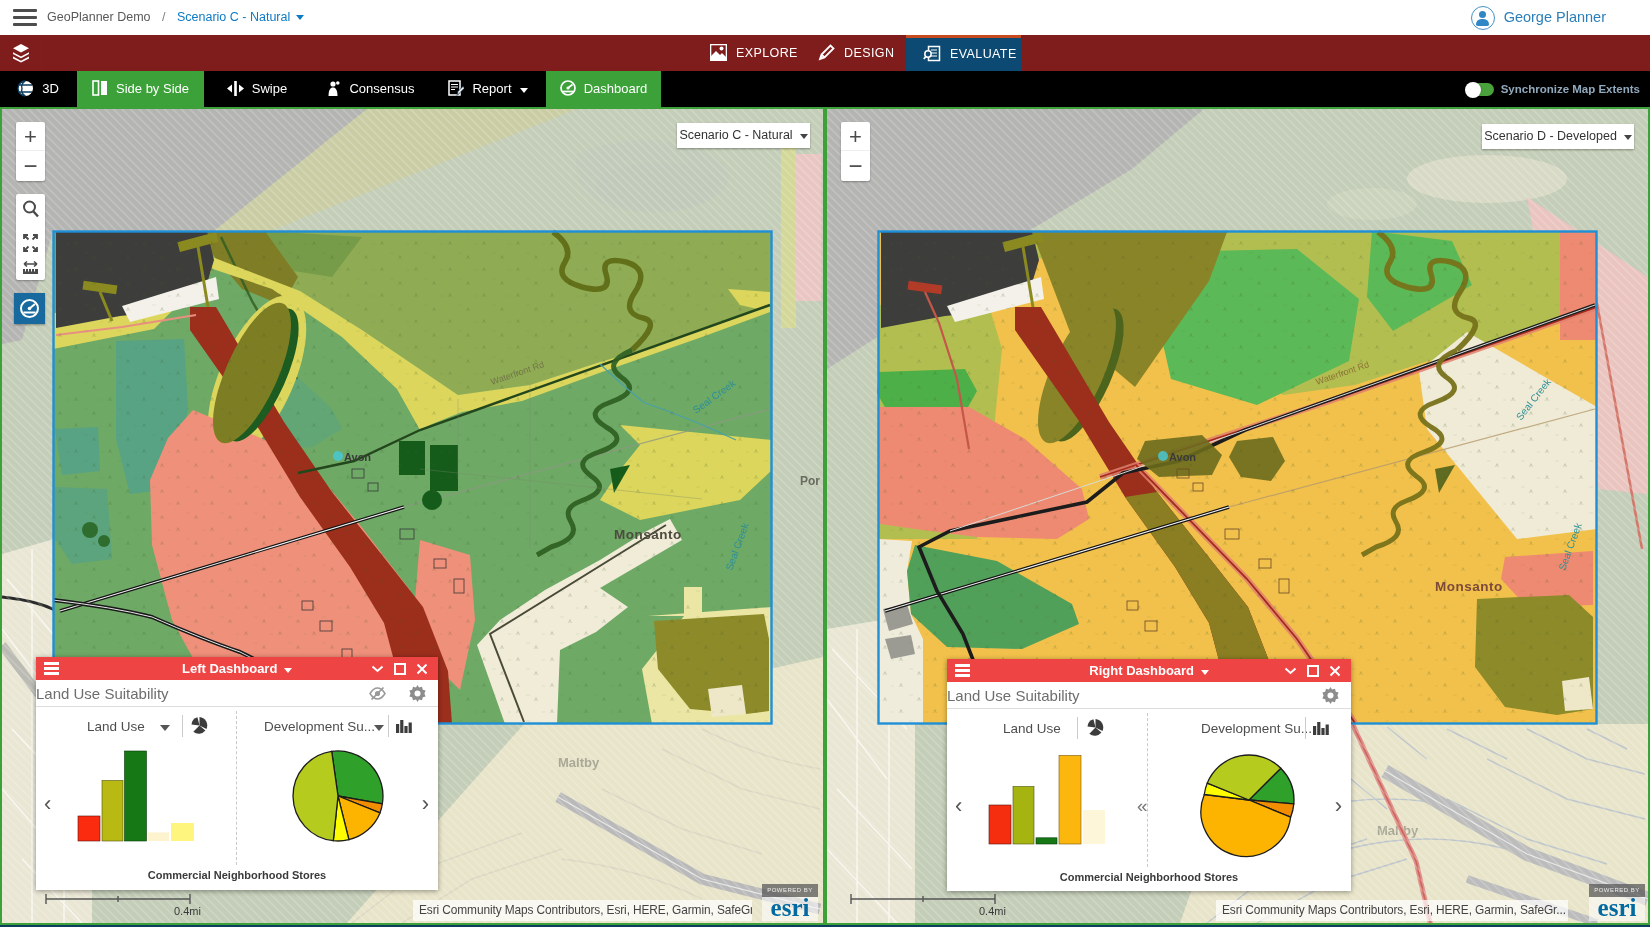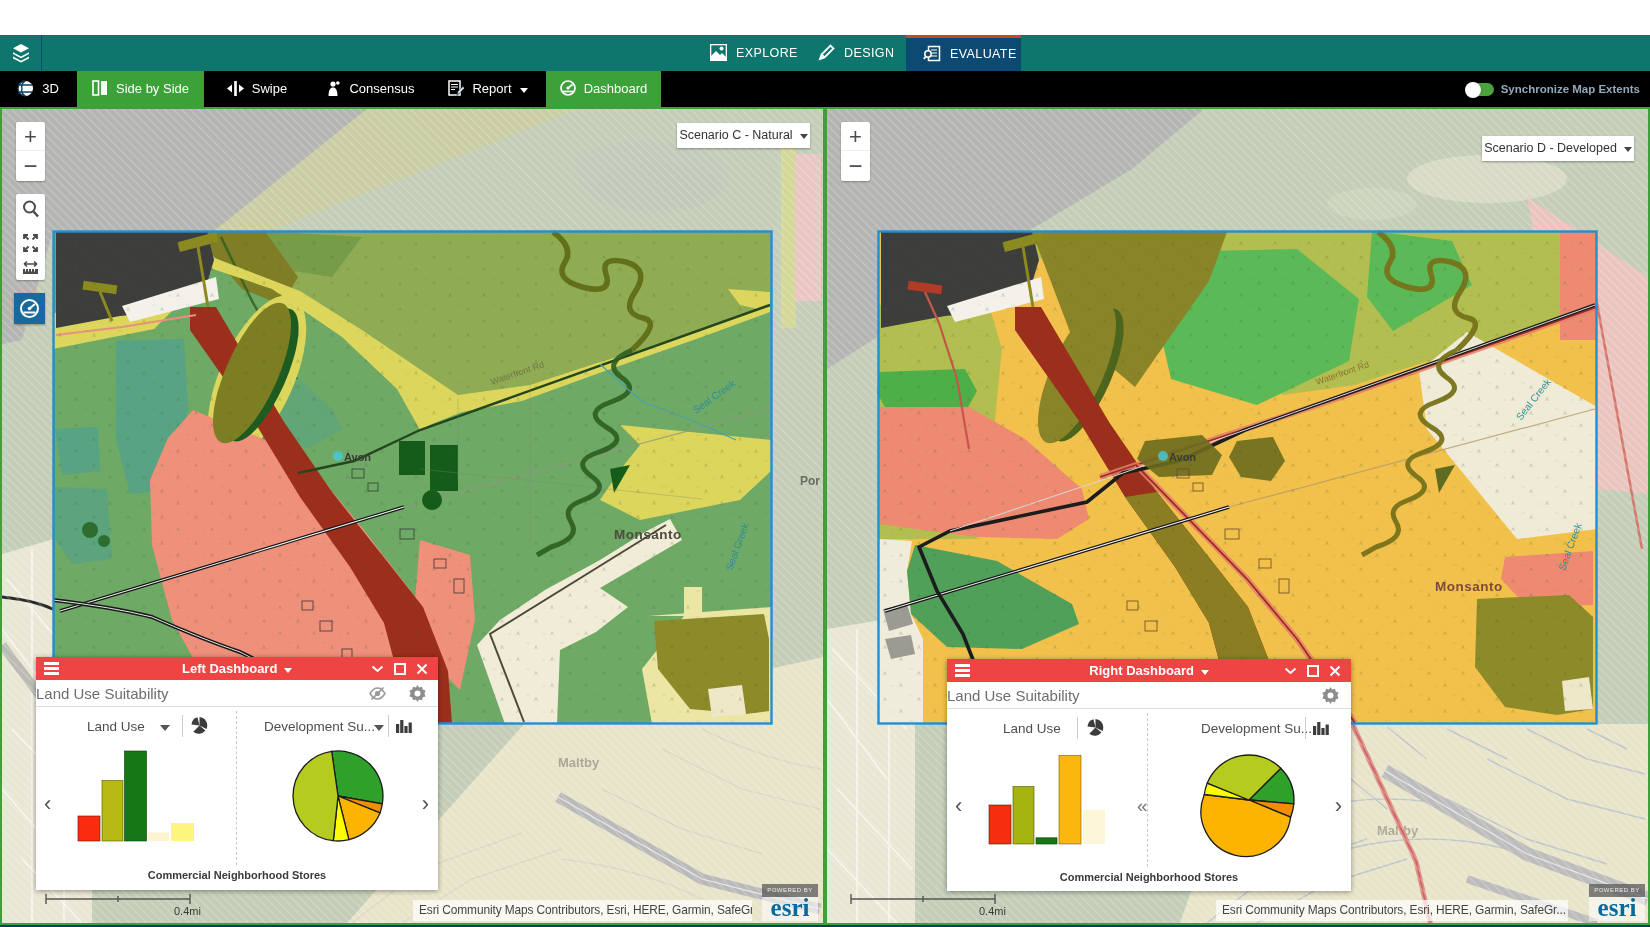--- a/index.html
+++ b/index.html
@@ -11,21 +11,21 @@
   .burger div { height:3px; background:#4d4d4d; margin-bottom:4px; border-radius:1px; }
   #crumb { position:absolute; left:47px; top:10px; font-size:12.5px; color:#595959; }
   #crumb .sep { margin:0 8px; color:#808080; }
   #crumb .scen { color:#0d7ac4; }
   .caret { display:inline-block; width:0; height:0; border-left:4.5px solid transparent; border-right:4.5px solid transparent; border-top:5.5px solid #0d7ac4; vertical-align:middle; margin-left:6px; }
   #user { position:absolute; right:44px; top:5px; font-size:14.5px; color:#2c7fb8; line-height:25px; }
   #avatar { display:inline-block; width:24px; height:24px; border:1.6px solid #4292c6; border-radius:50%; vertical-align:middle; margin-right:9px; position:relative; }
   #avatar .head { position:absolute; left:7px; top:3.5px; width:7px; height:7px; border-radius:50%; background:#2f88c5; }
   #avatar .bod { position:absolute; left:4px; top:11.5px; width:13px; height:7px; border-radius:6px 6px 2px 2px; background:#2f88c5; }
   
-  #nav { position:absolute; left:0; top:35px; width:1650px; height:36px; background:#0f766e; }
+  #nav { position:absolute; left:0; top:35px; width:1650px; height:36px; background:#7f1d1d; }
   #layersbtn { position:absolute; left:0; top:0; width:42px; height:36px; border-right:1px solid #0a4a77; }
   .tab { position:absolute; top:0; height:36px; color:#fff; font-size:12.5px; letter-spacing:.4px; line-height:36px; }
   .tab svg { vertical-align:middle; margin-right:9px; margin-top:-3px; }
   #tab-eval { background:#0c4a73; border-top:3px solid #c64a1e; line-height:33px; }
   
   #toolbar { position:absolute; left:0; top:71px; width:1650px; height:36px; background:#000000; }
   .tbtn { position:absolute; top:0; height:36px; color:#fff; font-size:13px; line-height:36px; text-align:center; }
   .tbtn.green { background:#3ba138; }
   .tbtn svg { vertical-align:middle; margin-right:8px; margin-top:-3px; }
   #sync { position:absolute; right:10px; top:0; height:36px; line-height:36px; font-size:11.5px; font-weight:bold; color:#91a9bd; }
@@ -55,20 +55,29 @@
   .navarr { position:absolute; font-size:22px; color:#555; }
   .dash-cap { position:absolute; width:100%; text-align:center; font-size:11px; font-weight:bold; color:#3a3a3a; bottom:8px; }
   .esrilogo { position:absolute; width:56px; height:37px; }
   .esrilogo .pb { height:13px; background:rgba(90,90,90,.75); color:#eee; font-size:6px; letter-spacing:.5px; text-align:center; line-height:13px; }
   .esrilogo .es { height:24px; background:rgba(255,255,255,.55); color:#0369a1; font-size:25px; font-weight:bold; text-align:center; line-height:21px; font-family:"Liberation Serif", serif; }
 </style>
 </head>
 <body>
 <div id="app">
 
+  <div id="topbar">
+    <div class="burger">
+        <div></div>
+        <div></div>
+        <div></div>
+      </div>
+    <span id="crumb">GeoPlanner Demo <span class="sep">/</span> <span class="scen">Scenario C - Natural</span><span class="caret"></span></span>
+    <span id="user"><span id="avatar"><span class="head"></span><span class="bod"></span></span>George Planner</span>
+  </div>
 
   <div id="nav">
     <div id="layersbtn">
       <svg width="22" height="22" viewBox="0 0 22 22" style="margin:7px 0 0 10px">
         <path d="M11 2 L19 6.2 L11 10.4 L3 6.2 Z" fill="#fff"></path>
         <path d="M3 10.2 L11 14.4 L19 10.2 L19 12 L11 16.2 L3 12 Z" fill="#fff"></path>
         <path d="M3 14.6 L11 18.8 L19 14.6 L19 16.4 L11 20.6 L3 16.4 Z" fill="#fff"></path>
       </svg>
     </div>
     <span class="tab" style="left:710px;">
@@ -420,21 +429,21 @@
   <div style="position:absolute; left:14px; top:293px; width:31px; height:31px; background:#17699e; box-shadow:0 1px 2px rgba(0,0,0,.35);">
     <svg width="31" height="31" viewBox="0 0 31 31">
       <circle cx="15.5" cy="15.5" r="8.5" fill="none" stroke="#fff" stroke-width="2"></circle>
       <path d="M15.5 15.5 L21 11" stroke="#fff" stroke-width="2"></path>
       <circle cx="15.5" cy="15.5" r="1.8" fill="#fff"></circle>
       <path d="M9.5 19.5 H21.5" stroke="#fff" stroke-width="2"></path>
     </svg>
   </div>
 
   <div class="scenario" style="left:677px; top:123px; width:133px;">Scenario C - Natural<span class="c"></span></div>
-  <div class="scenario" style="left:1482px; top:124px; width:152px;margin-top:12px;">Scenario D - Developed<span class="c"></span></div>
+  <div class="scenario" style="left:1482px; top:124px; width:152px;">Scenario D - Developed<span class="c"></span></div>
 
   <div class="attrib" style="left:413px; top:900px; width:339px; overflow:hidden;">Esri Community Maps Contributors, Esri, HERE, Garmin, SafeGr...</div>
   <div class="attrib" style="left:1216px; top:900px; width:352px; overflow:hidden;">Esri Community Maps Contributors, Esri, HERE, Garmin, SafeGr...</div>
   <div class="esrilogo" style="left:762px; top:884px;">
     <div class="pb">POWERED BY</div>
       <div class="es">esri</div>
   </div>
   <div class="esrilogo" style="left:1589px; top:884px;">
     <div class="pb">POWERED BY</div>
       <div class="es">esri</div>

